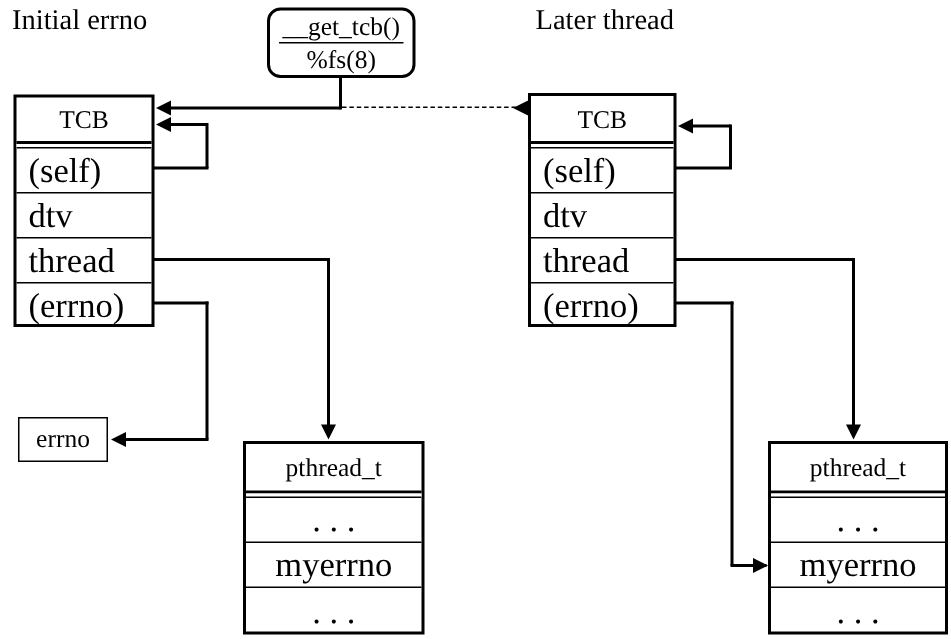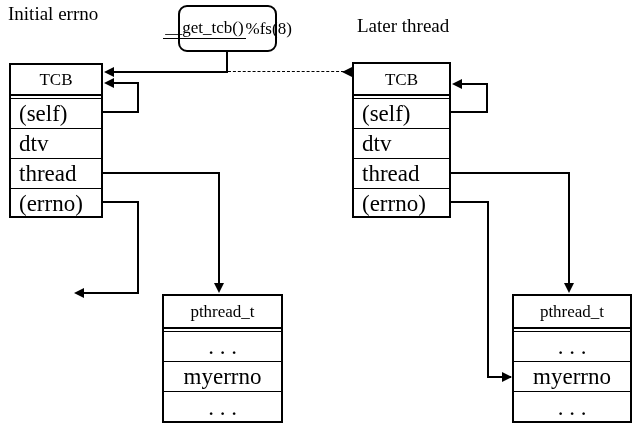--- a/index.html
+++ b/index.html
@@ -74,21 +74,21 @@
     justify-content: center;
     font-size: 17px;
   }
   .roundbox {
     position: absolute;
     border: 2.2px solid #000;
     border-radius: 9px;
     box-sizing: border-box;
     background: #fff;
     display: flex;
-    flex-direction: row;
+    flex-direction: column;
     align-items: center;
     justify-content: center;
     font-size: 17px;
     line-height: 1.12;
   }
   
   .ln {
     position: absolute;
     background: #000;
   }
@@ -119,21 +119,21 @@
     border-left: 10px solid #000;
   }
 </style>
 </head>
 <body>
 
 <div id="root">
 
   <div class="lbl title" style="left:8px; top:4px;">Initial errno</div>
 
-  <div class="lbl title" style="left:357px; top:4px;margin-top:12px;">Later thread</div>
+  <div class="lbl title" style="left:357px; top:4px;">Later thread</div>
 
   <div class="roundbox" style="left:178px; top:5px; width:99px; height:47px;">
     <div style="border-bottom:1.4px solid #000; padding:0 2px 1px 2px;">__get_tcb()</div>
     <div style="padding-top:1px;">%fs(8)</div>
   </div>
 
   <div class="ln v" style="left:226px; top:52px; height:21px;"></div>
 
   <div class="ln h" style="left:114px; top:71px; width:113px;"></div>
   <div class="arrow arr-left" style="left:104px; top:67px;"></div>
@@ -167,20 +167,23 @@
 
   <div class="ln h" style="left:102px; top:172px; width:118px;"></div>
   <div class="ln v" style="left:218px; top:172px; height:112px;"></div>
   <div class="arrow arr-down" style="left:214px; top:283px;"></div>
 
   <div class="ln h" style="left:102px; top:201px; width:37px;"></div>
   <div class="ln v" style="left:137px; top:201px; height:92px;"></div>
   <div class="ln h" style="left:84px; top:292px; width:55px;"></div>
   <div class="arrow arr-left" style="left:74px; top:288px;"></div>
 
+  <div class="plainbox" style="left:12px; top:278px; width:60px; height:30px;">
+    <span>errno</span>
+  </div>
 
   <div class="struct" style="left:162px; top:294px; width:121px; height:129px;">
     <div class="row header center" style="top:0; height:33px;">
       <span class="txt">pthread_t</span>
     </div>
     <div class="gap" style="top:33px; height:3px;"></div>
     <div class="row center" style="top:36px; height:30px;">
       <span class="txt">. . .</span>
     </div>
     <div class="row center" style="top:66px; height:30px;">

